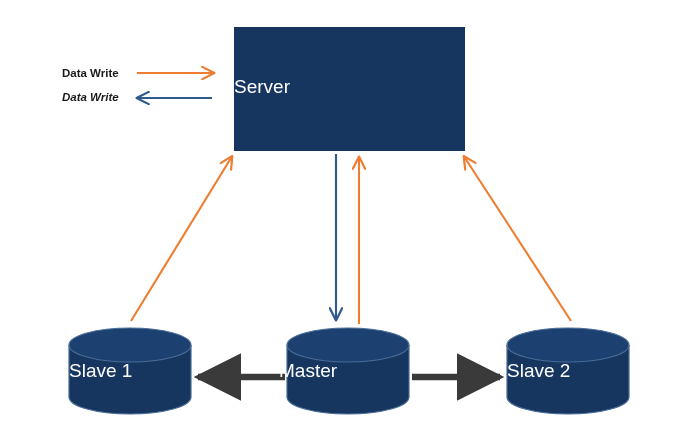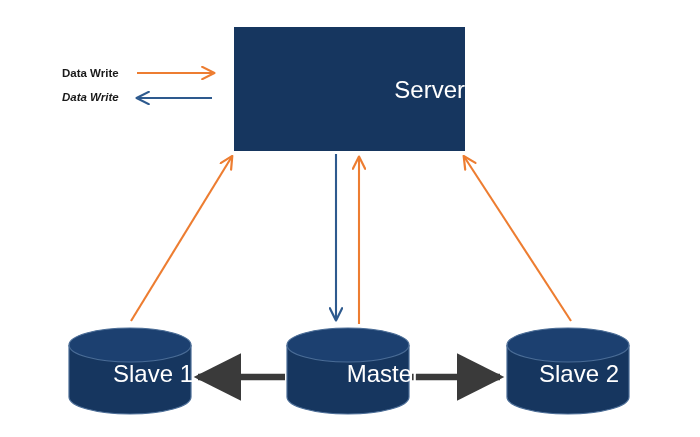--- a/index.html
+++ b/index.html
@@ -20,41 +20,41 @@
   #diagram-svg {
     position: absolute;
     left: 0;
     top: 0;
     width: 700px;
     height: 437px;
   }
   .node-label {
     position: absolute;
     color: #ffffff;
-    font-size: 24px;
+    font-size: 19px;
     font-family: "Liberation Sans", sans-serif;
     white-space: nowrap;
-    text-align: right;
+    text-align: left;
     pointer-events: none;
   }
   .legend-label {
     position: absolute;
     color: #1a1a1a;
     font-size: 11.5px;
     font-weight: bold;
     font-family: "Liberation Sans", sans-serif;
     white-space: nowrap;
   }
   #server-label {
     left: 234px;
     top: 76px;
     width: 231px;
   }
   #master-label {
-    left: 298px;
+    left: 279px;
     top: 360px;
     width: 122px;
   }
   #slave1-label {
     left: 69px;
     top: 360px;
     width: 124px;
   }
   #slave2-label {
     left: 507px;

